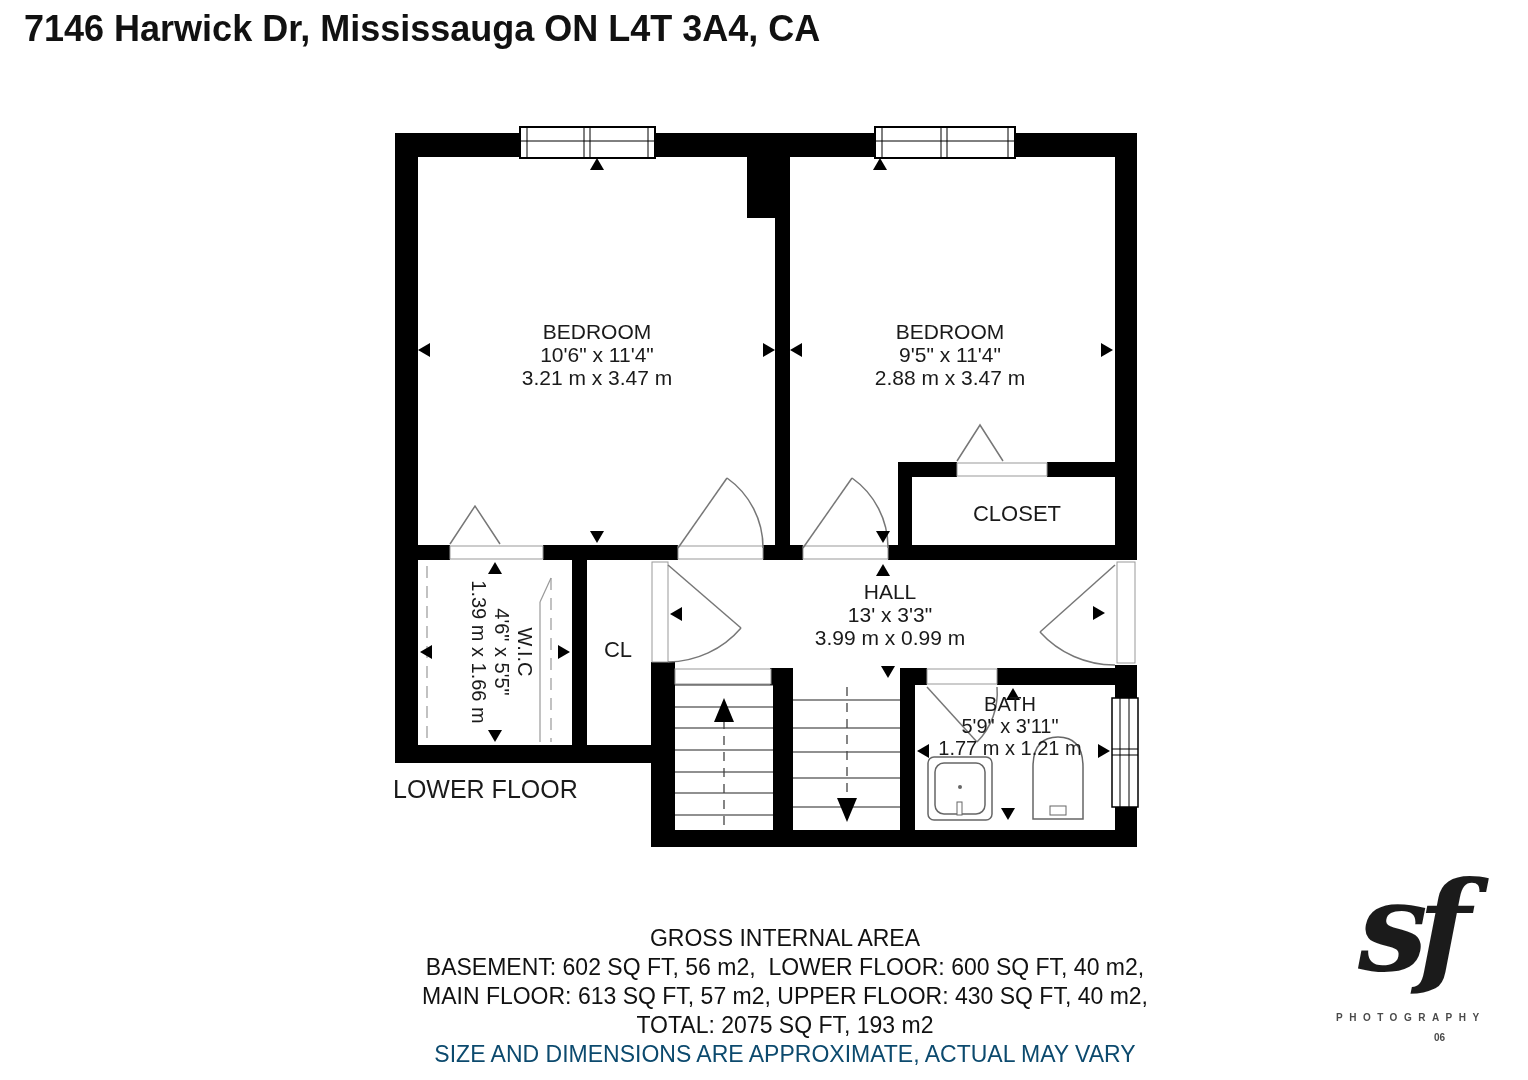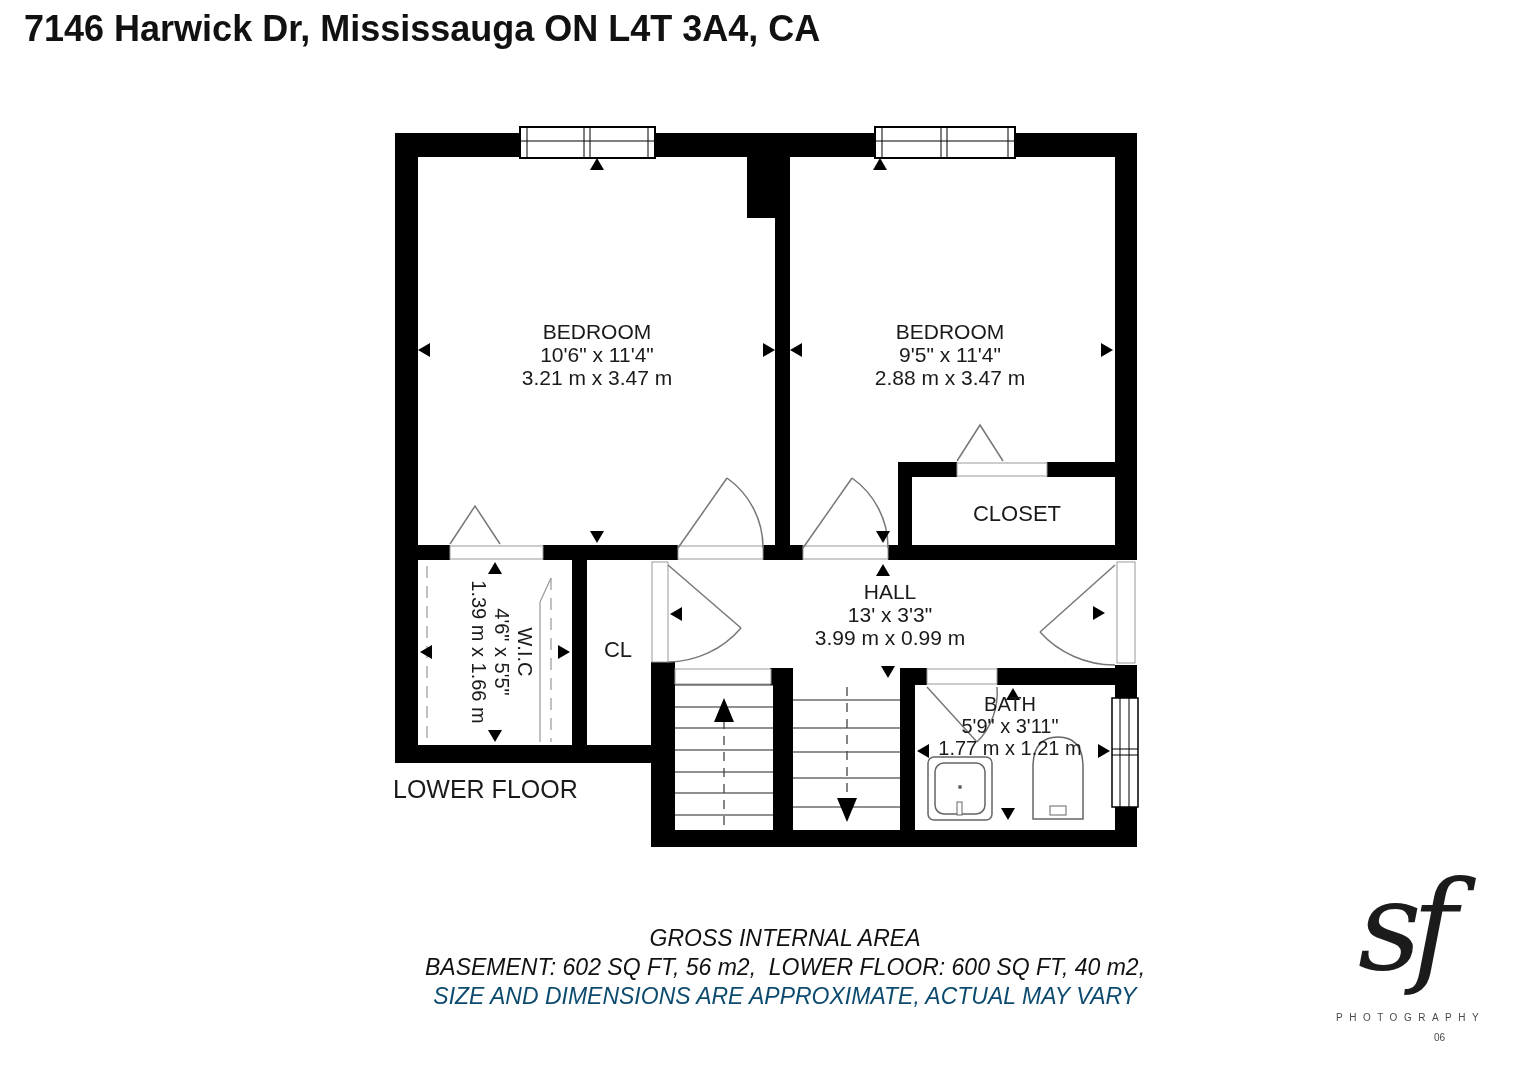--- a/index.html
+++ b/index.html
@@ -2,23 +2,23 @@
 <html><head>
 <meta charset="utf-8">
 <style>
   html,body{margin:0;padding:0;background:#fff;}
   body{width:1528px;height:1080px;position:relative;overflow:hidden;
        font-family:"Liberation Sans",sans-serif;color:#111;}
   .page-title{position:absolute;left:24px;top:8px;font-size:36px;font-weight:bold;
               letter-spacing:0px;white-space:nowrap;}
   #plan-svg{position:absolute;left:0;top:0;}
   .footer{position:absolute;left:390px;top:924px;width:790px;text-align:center;}
-  .footer div{font-size:23px;line-height:29px;white-space:pre;font-style:italic;}
+  .footer div{font-size:23px;line-height:29px;white-space:pre;}
   .footer .disclaimer{color:#0c4a6e;}
-  .logo{position:absolute;left:1332px;top:880px;width:196px;height:198px;}
+  .logo{position:absolute;left:1332px;top:880px;width:196px;height:198px;font-weight:bold;}
   .logo-script{position:absolute;left:26px;top:-26px;font-family:"DejaVu Serif",serif;
                font-style:italic;font-size:124px;color:#1b1b1b;letter-spacing:-10px;}
   .logo-text{position:absolute;left:4px;top:132px;font-size:10px;letter-spacing:6.5px;
              color:#4a4a4a;white-space:nowrap;}
   .logo-number{position:absolute;left:102px;top:152px;font-size:10px;color:#4a4a4a;}
   svg text{font-family:"Liberation Sans",sans-serif;fill:#1a1a1a;}
 </style>
 </head>
 <body>
 
@@ -209,20 +209,22 @@
       <text x="496" y="676" font-size="20">1.39 m x 1.66 m</text>
     </g>
 
     <text x="393" y="798" font-size="25" text-anchor="start">LOWER FLOOR</text>
   </g>
 </svg>
 
 <div class="footer">
   <div>GROSS INTERNAL AREA</div>
   <div>BASEMENT: 602 SQ FT, 56 m2,  LOWER FLOOR: 600 SQ FT, 40 m2,</div>
+  <div>MAIN FLOOR: 613 SQ FT, 57 m2, UPPER FLOOR: 430 SQ FT, 40 m2,</div>
+  <div>TOTAL: 2075 SQ FT, 193 m2</div>
   <div class="disclaimer">SIZE AND DIMENSIONS ARE APPROXIMATE, ACTUAL MAY VARY</div>
 </div>
 
 <div class="logo">
   <span class="logo-script">sf</span>
   <span class="logo-text">PHOTOGRAPHY</span>
   <span class="logo-number">06</span>
 </div>
 
 </body></html>

